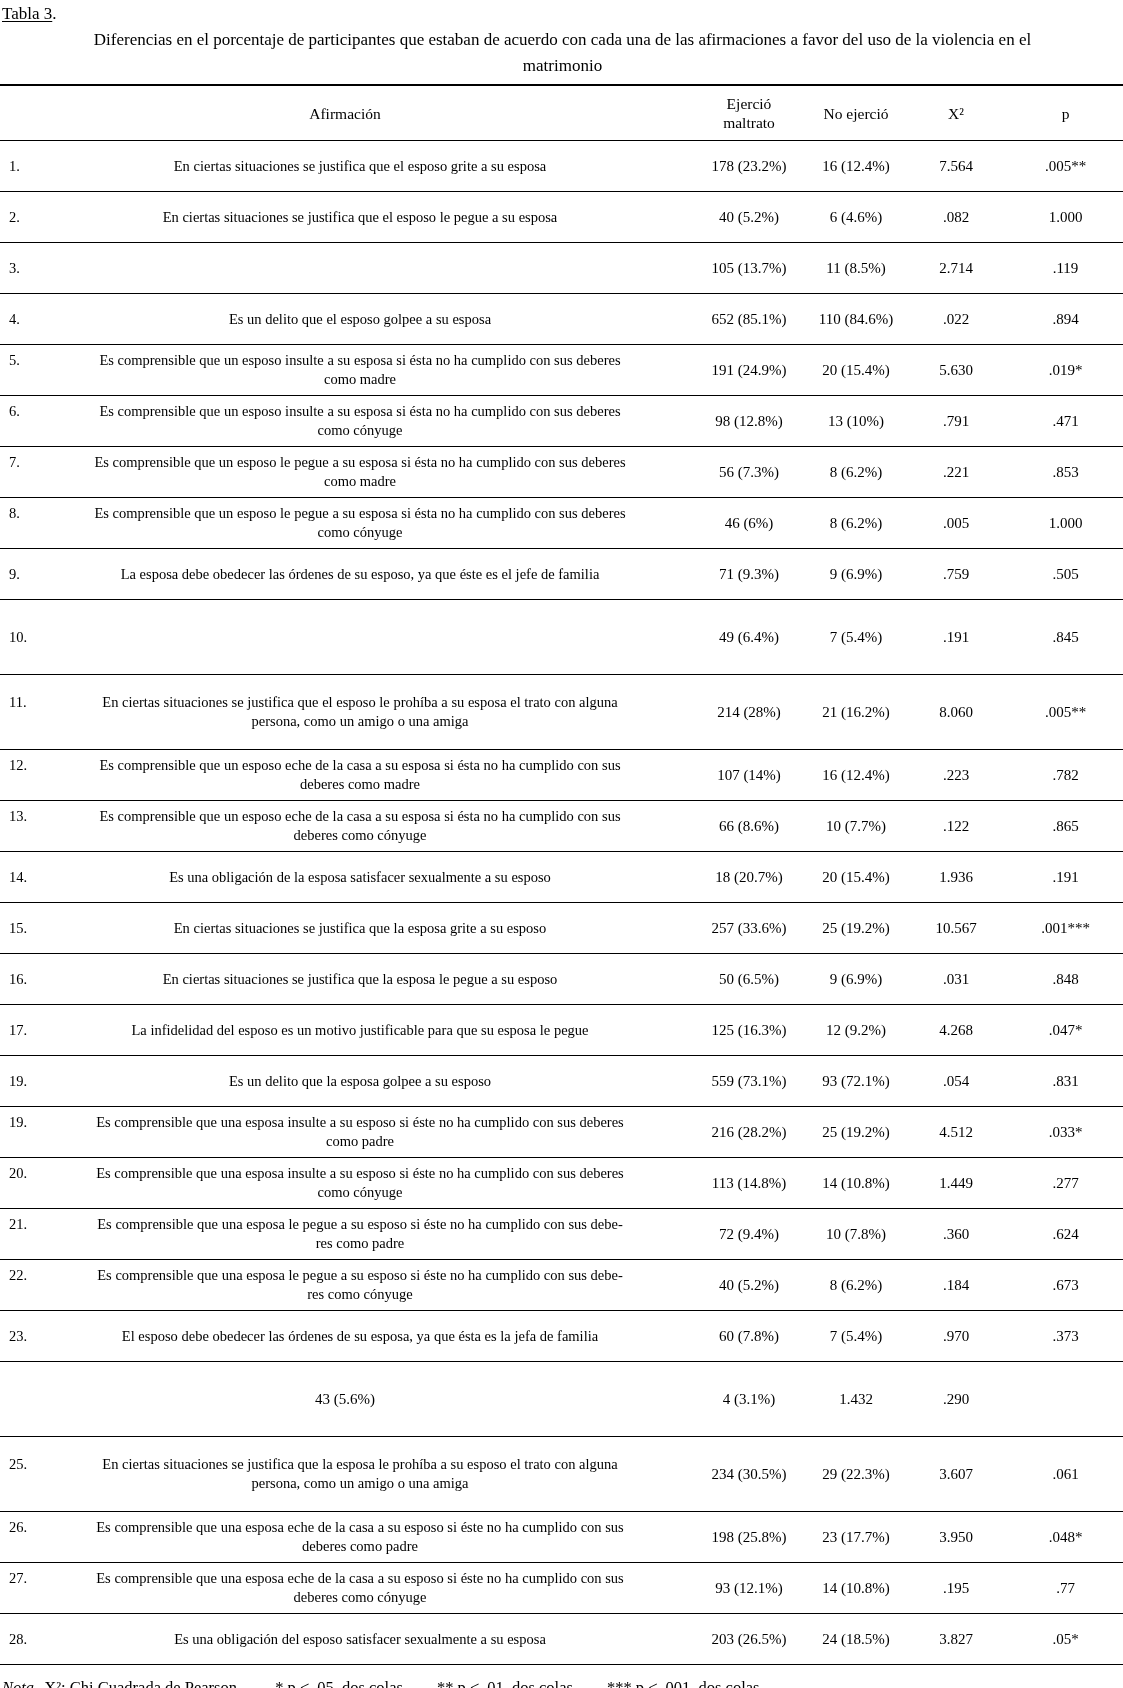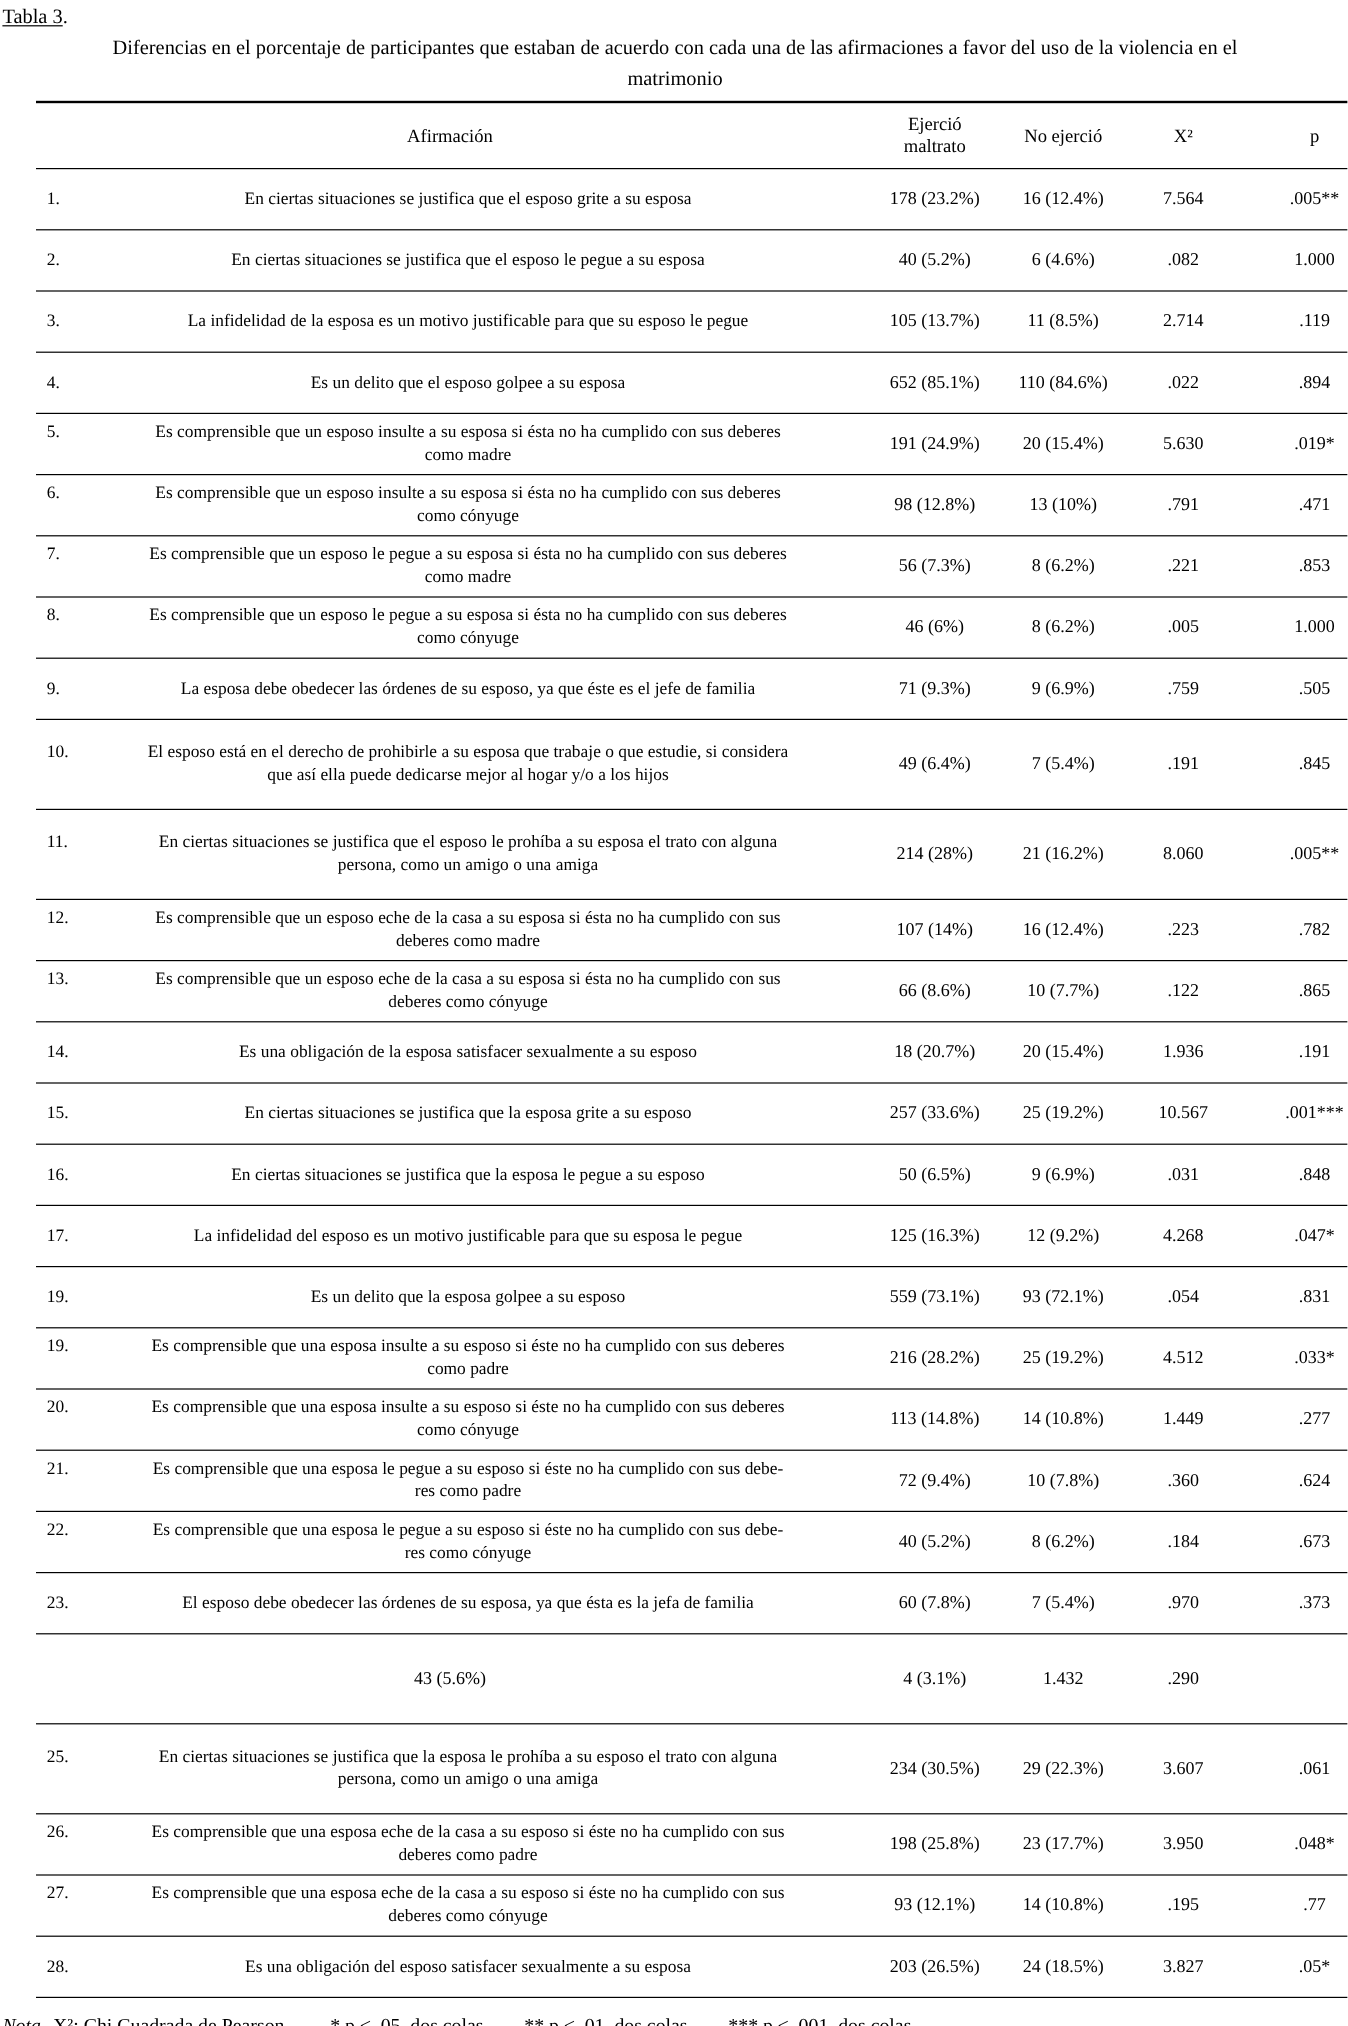--- a/index.html
+++ b/index.html
@@ -26,21 +26,20 @@
   .caption {
     font-size: 17px;
     line-height: 26px;
     padding: 2px 0 0 2px;
     white-space: pre-line;
     text-align: center;
   }
   .stats-table {
     margin-top: 5px;
     border-top: 2px solid #000;
-    margin-left: 30px;
   }
   .trow {
     display: grid;
     grid-template-columns: 690px 118px 96px 104px 115px;
     align-items: center;
     border-bottom: 1.5px solid #000;
     min-height: 50px;
   }
   .trow.roomy { min-height: 74px; }
   .thead { min-height: 54px; }
@@ -112,21 +111,20 @@
           <span class="stmt-text">En ciertas situaciones se justifica que el esposo le pegue a su esposa</span>
         </div>
         <div class="cell-val">40 (5.2%)</div>
         <div class="cell-val">6 (4.6%)</div>
         <div class="cell-val">.082</div>
         <div class="cell-val">1.000</div>
       </div>
         <div class="trow">
         <div class="cell-statement">
           <span class="stmt-num">3.</span>
-          <span class="stmt-text">La infidelidad de la esposa es un motivo justificable para que su esposo le pegue</span>
         </div>
         <div class="cell-val">105 (13.7%)</div>
         <div class="cell-val">11 (8.5%)</div>
         <div class="cell-val">2.714</div>
         <div class="cell-val">.119</div>
       </div>
         <div class="trow">
         <div class="cell-statement">
           <span class="stmt-num">4.</span>
           <span class="stmt-text">Es un delito que el esposo golpee a su esposa</span>
@@ -186,22 +184,20 @@
           <span class="stmt-text">La esposa debe obedecer las órdenes de su esposo, ya que éste es el jefe de familia</span>
         </div>
         <div class="cell-val">71 (9.3%)</div>
         <div class="cell-val">9 (6.9%)</div>
         <div class="cell-val">.759</div>
         <div class="cell-val">.505</div>
       </div>
         <div class="trow roomy">
         <div class="cell-statement">
           <span class="stmt-num">10.</span>
-          <span class="stmt-text">El esposo está en el derecho de prohibirle a su esposa que trabaje o que estudie, si considera
-que así ella puede dedicarse mejor al hogar y/o a los hijos</span>
         </div>
         <div class="cell-val">49 (6.4%)</div>
         <div class="cell-val">7 (5.4%)</div>
         <div class="cell-val">.191</div>
         <div class="cell-val">.845</div>
       </div>
         <div class="trow roomy">
         <div class="cell-statement">
           <span class="stmt-num">11.</span>
           <span class="stmt-text">En ciertas situaciones se justifica que el esposo le prohíba a su esposa el trato con alguna

